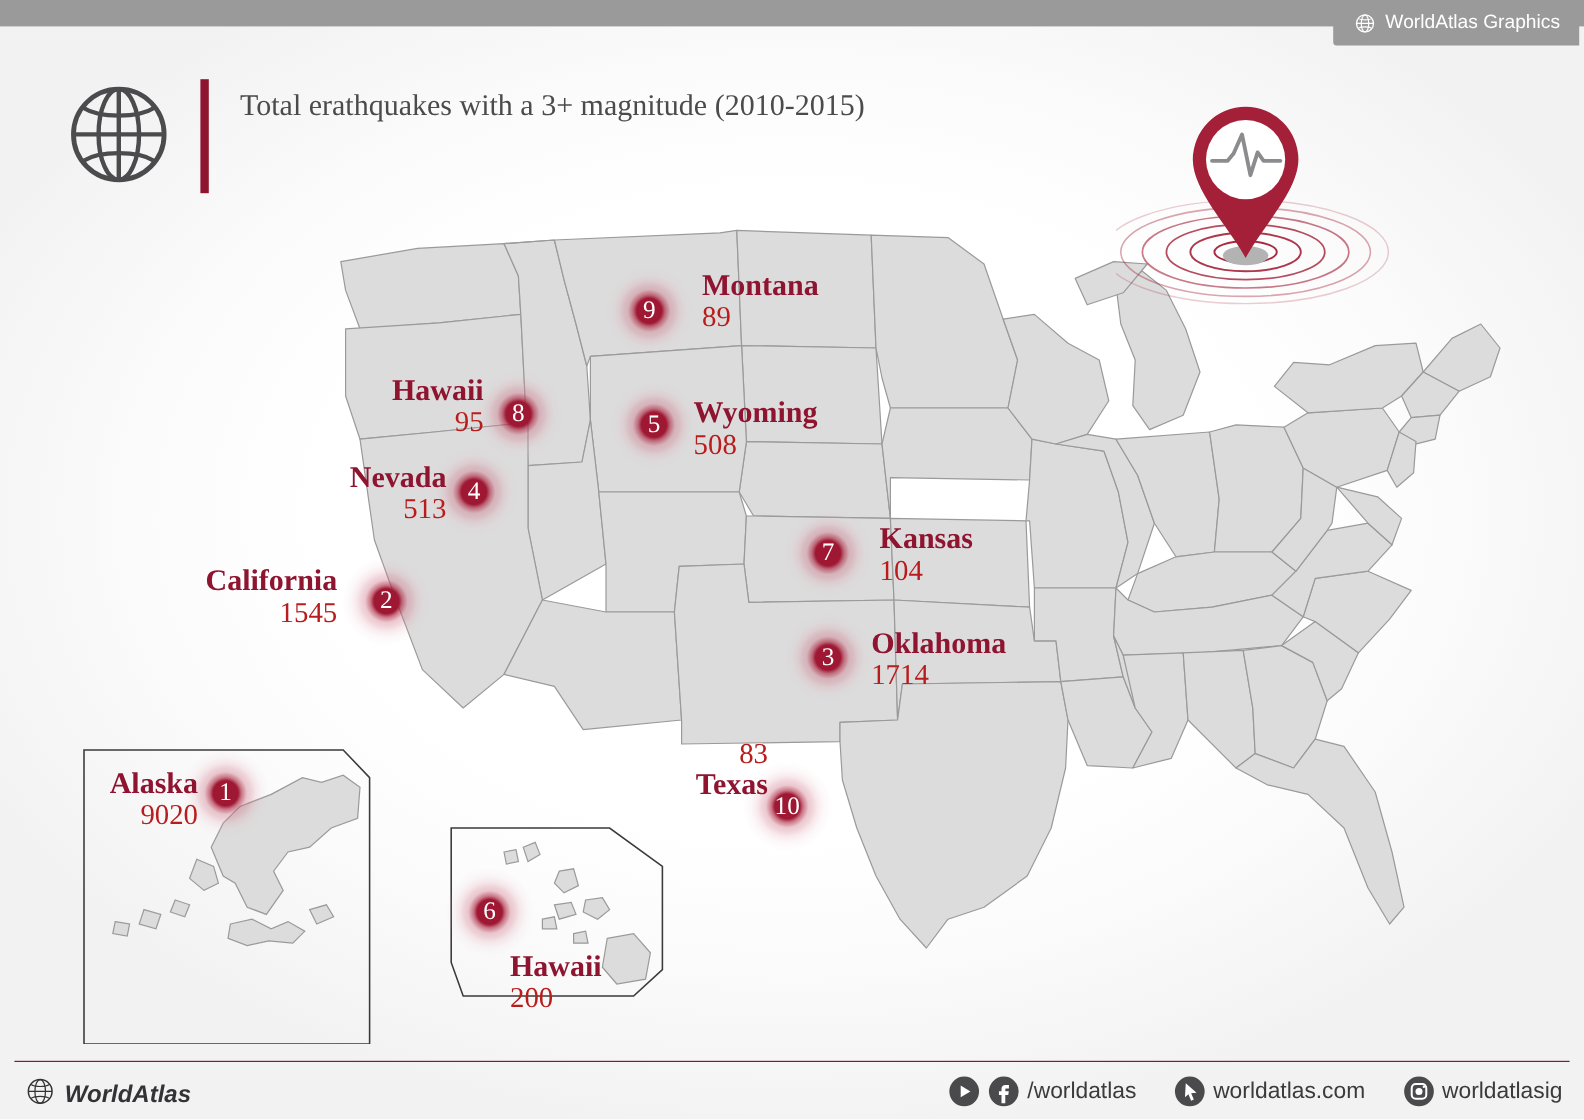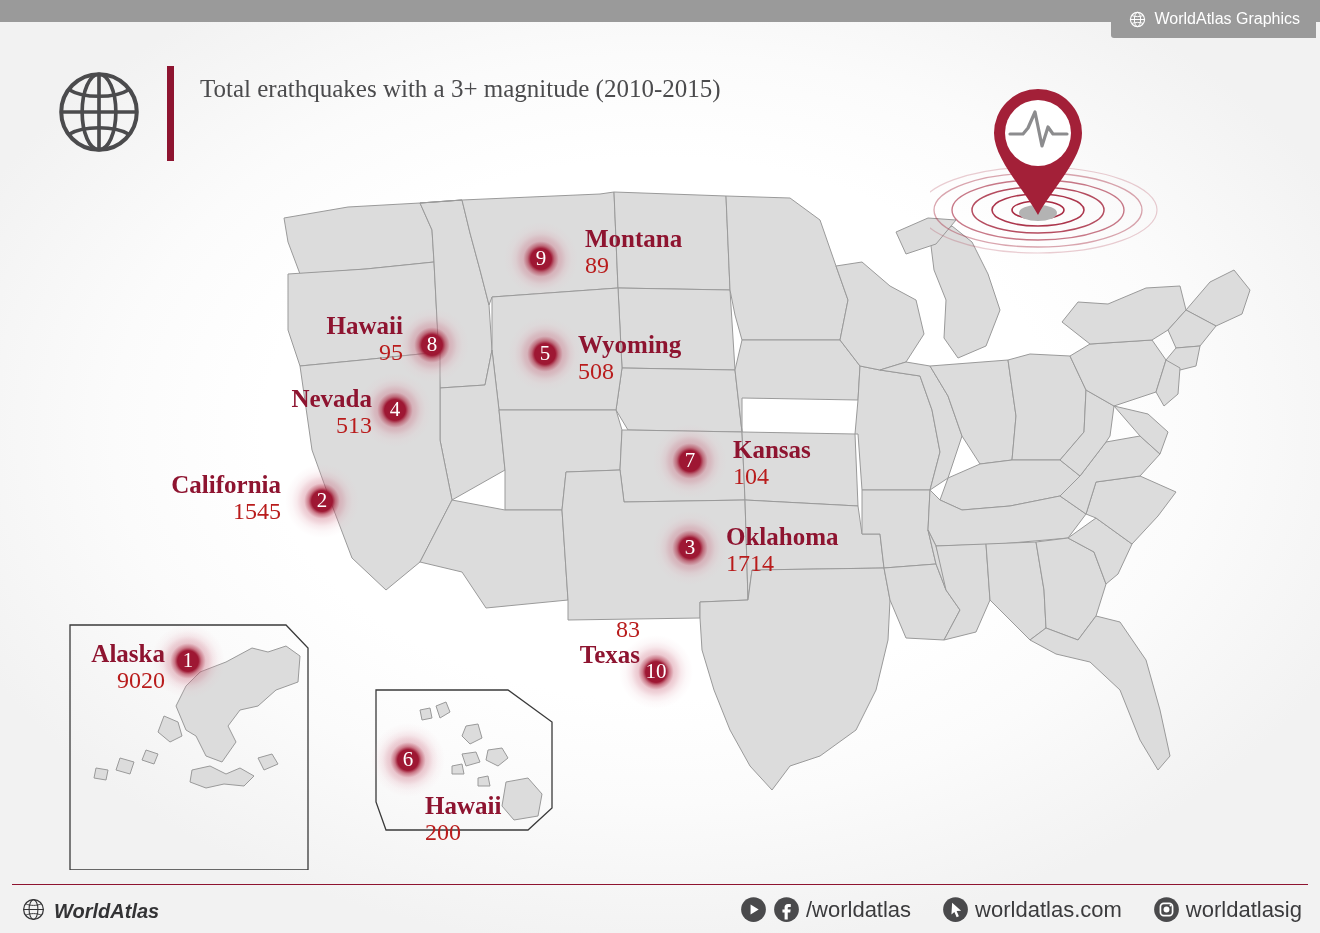--- a/index.html
+++ b/index.html
@@ -124,21 +124,21 @@
     font-family:"Liberation Sans", sans-serif;
     font-weight:bold; font-size:20px; color:#333335;
   }
   .foot-right{
     position:absolute; right:18px; top:896px; z-index:6;
     display:flex; align-items:center; gap:9px;
   }
   .foot-grp{ display:flex; align-items:center; gap:6px; }
   .foot-grp .txt{
     font-family:"Liberation Sans", sans-serif;
-    font-size:22px; color:#3b3b3d;
+    font-size:19px; color:#3b3b3d;
   }
   .sicon{ width:27px; height:27px; display:block; }
   .gap{ width:13px; }
 </style>
 </head>
 <body>
 
 <div class="bg-wash"></div>
 
 <div class="topbar"></div>

